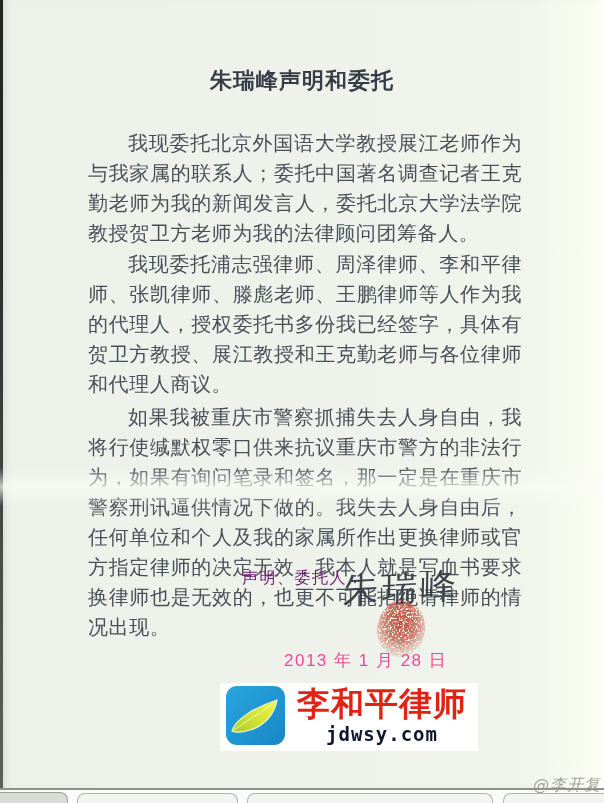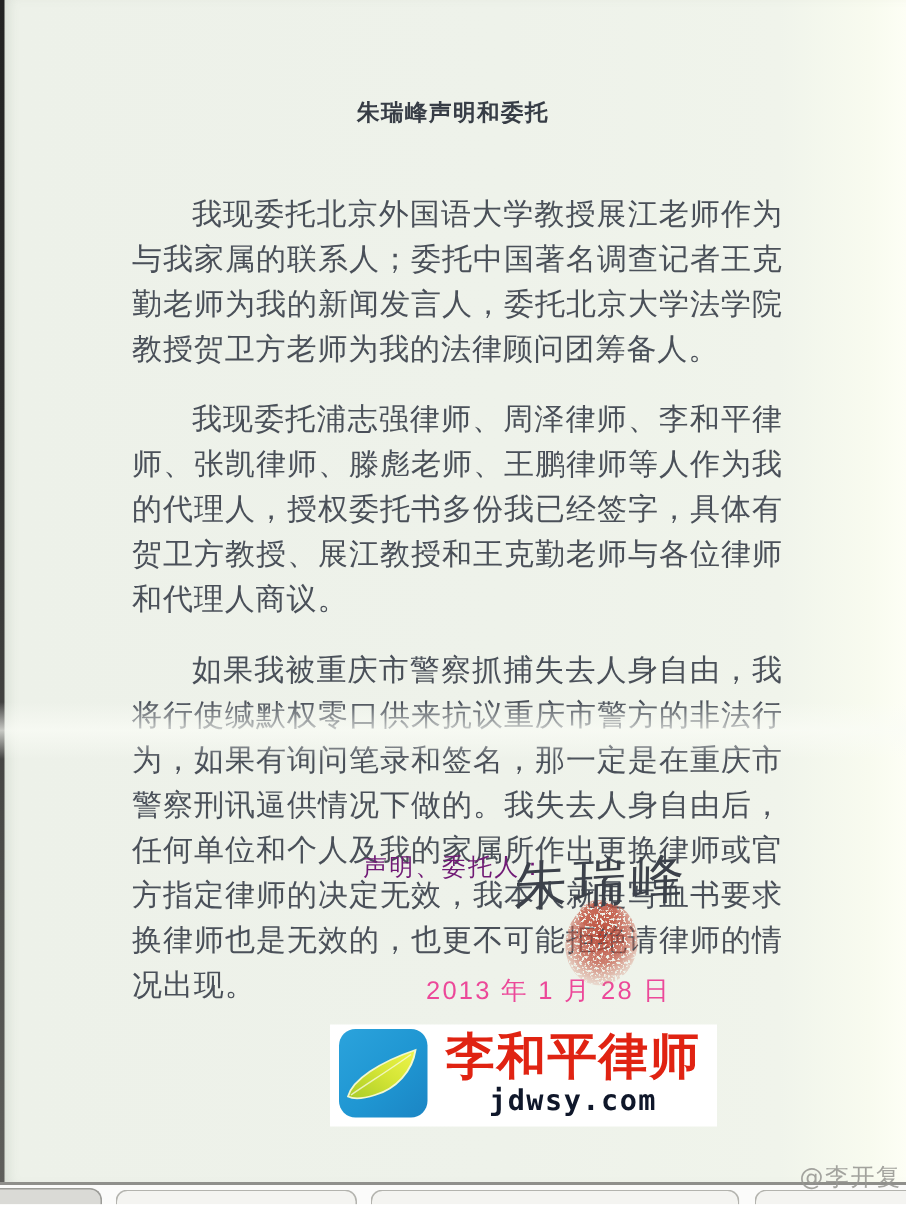--- a/index.html
+++ b/index.html
@@ -19,30 +19,30 @@
     background:linear-gradient(180deg,#232323 0%,#2e2e2e 35%,#4a4a48 70%,#5f5f5c 100%);
   }
   .crease{
     position:absolute;left:0;top:468px;width:604px;height:38px;
     background:linear-gradient(180deg,rgba(243,246,238,0) 0%,rgba(250,252,246,0.72) 50%,rgba(243,246,238,0) 100%);
     pointer-events:none;z-index:3;
   }
   
   .title{
     position:absolute;top:66px;left:0;width:100%;margin:0;
-    text-align:center;font-size:15px;font-weight:bold;color:#373d46;
+    text-align:center;font-size:22px;font-weight:bold;color:#373d46;
     letter-spacing:1px;
   }
   .bodytext{
     position:absolute;top:128px;left:88px;width:434px;
     font-size:20px;line-height:30px;color:#4a5059;letter-spacing:0.6px;
     text-align:justify;z-index:2;
   }
   .bodytext p{margin:0;text-indent:2em;}
-  .bodytext p+p{margin-top:17px;}
+  .bodytext p+p{margin-top:3px;font-family:Liberation Mono, monospace;}
   .sig-label{
     position:absolute;left:242px;top:568px;
     font-size:16px;color:#701a75;letter-spacing:1.5px;z-index:2;
   }
   .sig-name{
     position:absolute;left:343px;top:565px;
     font-size:35px;color:#3c414a;letter-spacing:4px;
     transform:rotate(-3deg) skewX(-4deg);z-index:4;white-space:nowrap;
   }
   .fingerprint{position:absolute;left:372px;top:596px;z-index:3;}
@@ -69,21 +69,21 @@
   }
   .logo-url{
     font-family:"DejaVu Sans Mono","Liberation Mono",monospace;
     font-size:19px;line-height:24px;font-weight:bold;color:#0f172a;
     letter-spacing:1px;white-space:nowrap;
   }
   
   .watermark{
     position:absolute;right:3px;top:775px;z-index:6;
     font-family:"DejaVu Sans","Liberation Sans",sans-serif;
-    font-size:16px;color:rgba(150,150,146,0.88);letter-spacing:1px;
+    font-size:16px;color:rgba(150,150,146,0.88);letter-spacing:1px;font-style:italic;
   }
   
   .paper-edge-line{
     position:absolute;left:0;top:788px;width:604px;height:2px;
     background:#8f8f8b;z-index:4;
   }
   .ui-strip{
     position:absolute;left:0;top:790px;width:604px;height:13px;
     background:#fbfbfa;overflow:hidden;z-index:5;
   }

